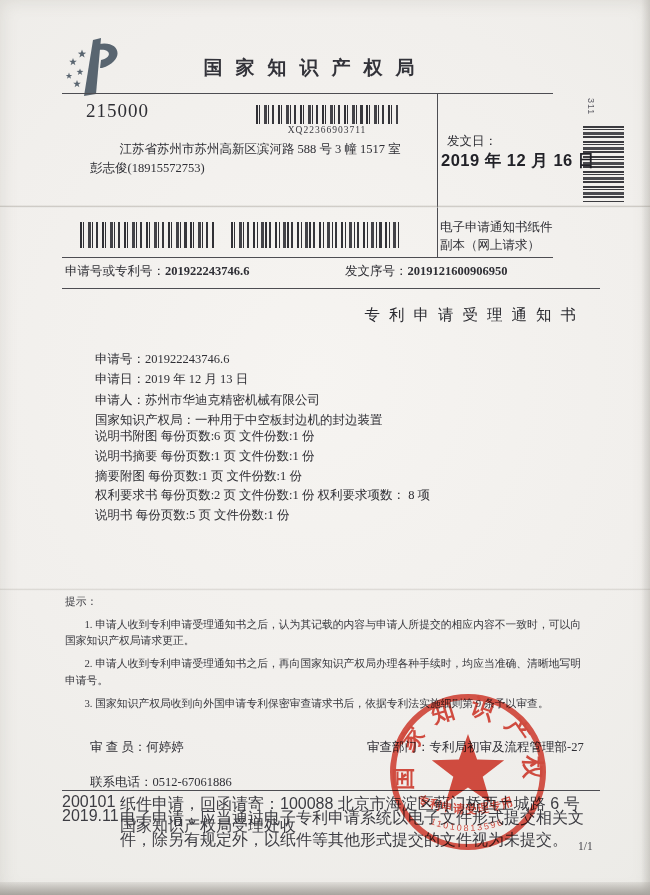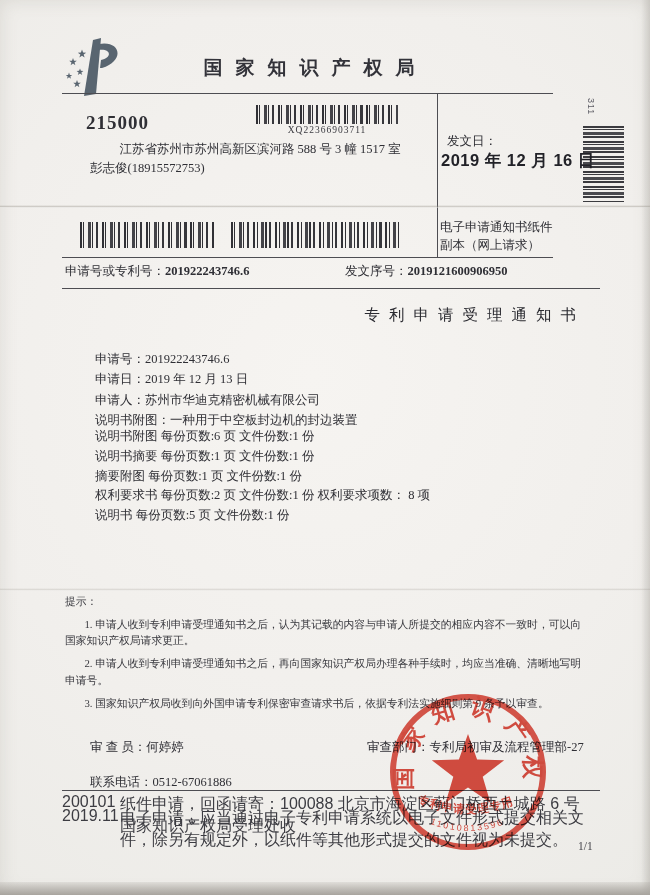--- a/index.html
+++ b/index.html
@@ -25,21 +25,21 @@
 
   .rule { position:absolute; height:1px; background:#4d4d52; }
   .vline { position:absolute; width:1px; background:#4d4d52; }
 
   
   .logo { position:absolute; left:60px; top:36px; width:84px; height:64px; }
   .office-title { position:absolute; left:63px; top:55px; width:492px; text-align:center;
     font-size:19px; font-weight:700; letter-spacing:13px; color:#33333a; text-indent:13px; }
 
   
-  .postal { position:absolute; left:86px; top:112px; font-size:19px; font-weight:700; letter-spacing:1px;text-align:right; }
+  .postal { position:absolute; left:86px; top:100px; font-size:19px; font-weight:400; letter-spacing:1px;text-align:right; }
   .barcode-h { background-image:repeating-linear-gradient(90deg,
       #16161c 0 2px, transparent 2px 3.5px,
       #16161c 3.5px 4.5px, transparent 4.5px 8px,
       #2b2b31 8px 11px, transparent 11px 12.5px,
       #16161c 12.5px 13.5px, transparent 13.5px 16px,
       #1d1d23 16px 18.5px, transparent 18.5px 22px);
     opacity:.88; }
   .bc-top { position:absolute; left:256px; top:105px; width:142px; height:19px; }
   .bc-caption { position:absolute; left:256px; top:125px; width:142px; text-align:center;
     font-size:9.5px; letter-spacing:1px; color:#3a3a40; }
@@ -146,21 +146,21 @@
     <span>发文序号：</span><span class="ref-num">2019121600906950</span>
   </div>
   <div class="rule" style="left:62px; top:288px; width:538px;"></div>
 
   <div class="n-title">专利申请受理通知书</div>
 
   <div class="n-fields">
     <div class="line"><span>申请号：</span><span>201922243746.6</span></div>
     <div class="line"><span>申请日：</span><span>2019 年 12 月 13 日</span></div>
     <div class="line"><span>申请人：</span><span>苏州市华迪克精密机械有限公司</span></div>
-    <div class="line"><span>说明书附图：</span><span>一种用于中空板封边机的封边装置</span></div>
+    <div class="line"><span>国家知识产权局：</span><span>一种用于中空板封边机的封边装置</span></div>
   </div>
 
   <div class="n-received">
     <div class="line">说明书附图 每份页数:6 页 文件份数:1 份</div>
     <div class="line">说明书摘要 每份页数:1 页 文件份数:1 份</div>
     <div class="line">摘要附图 每份页数:1 页 文件份数:1 份</div>
     <div class="line">权利要求书 每份页数:2 页 文件份数:1 份 权利要求项数： 8 项</div>
     <div class="line">说明书 每份页数:5 页 文件份数:1 份</div>
   </div>
 

